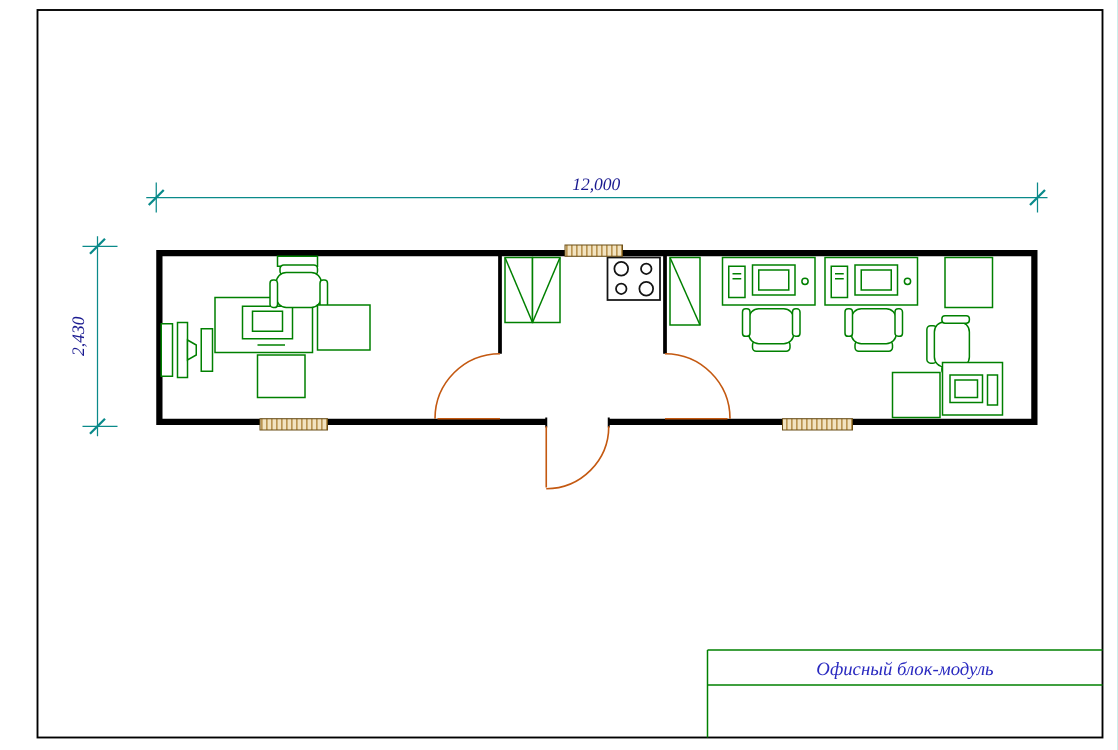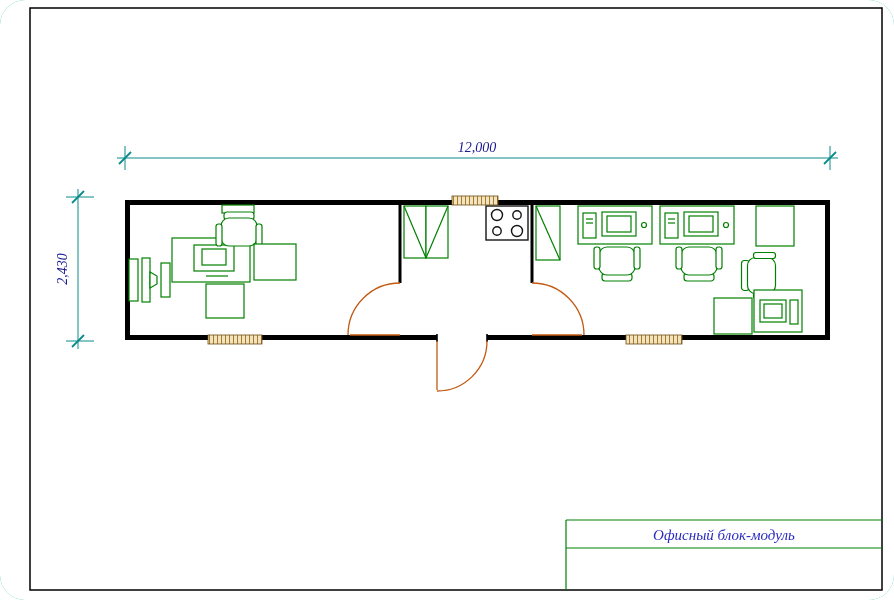--- a/index.html
+++ b/index.html
@@ -3,21 +3,20 @@
 <meta charset="utf-8">
 <style>
   html, body { margin: 0; padding: 0; background: #ffffff; }
   .canvas {
     position: relative;
     width: 894px;
     height: 600px;
     background: #14b8a6;
     font-family: "Liberation Serif", serif;
     overflow: hidden;
-    border-radius: 25px;
   }
   svg { display: block; }
 
   .wall      { stroke: #000000; fill: #ffffff; stroke-width: 5; }
   .part      { stroke: #000000; stroke-width: 3; fill: none; }
   .jamb      { stroke: #000000; stroke-width: 1.6; }
   .erase     { fill: #ffffff; stroke: none; }
 
   .dim       { stroke: #0a8a8a; stroke-width: 1; fill: none; }
   .tick      { stroke: #0a8a8a; stroke-width: 1.8; }

